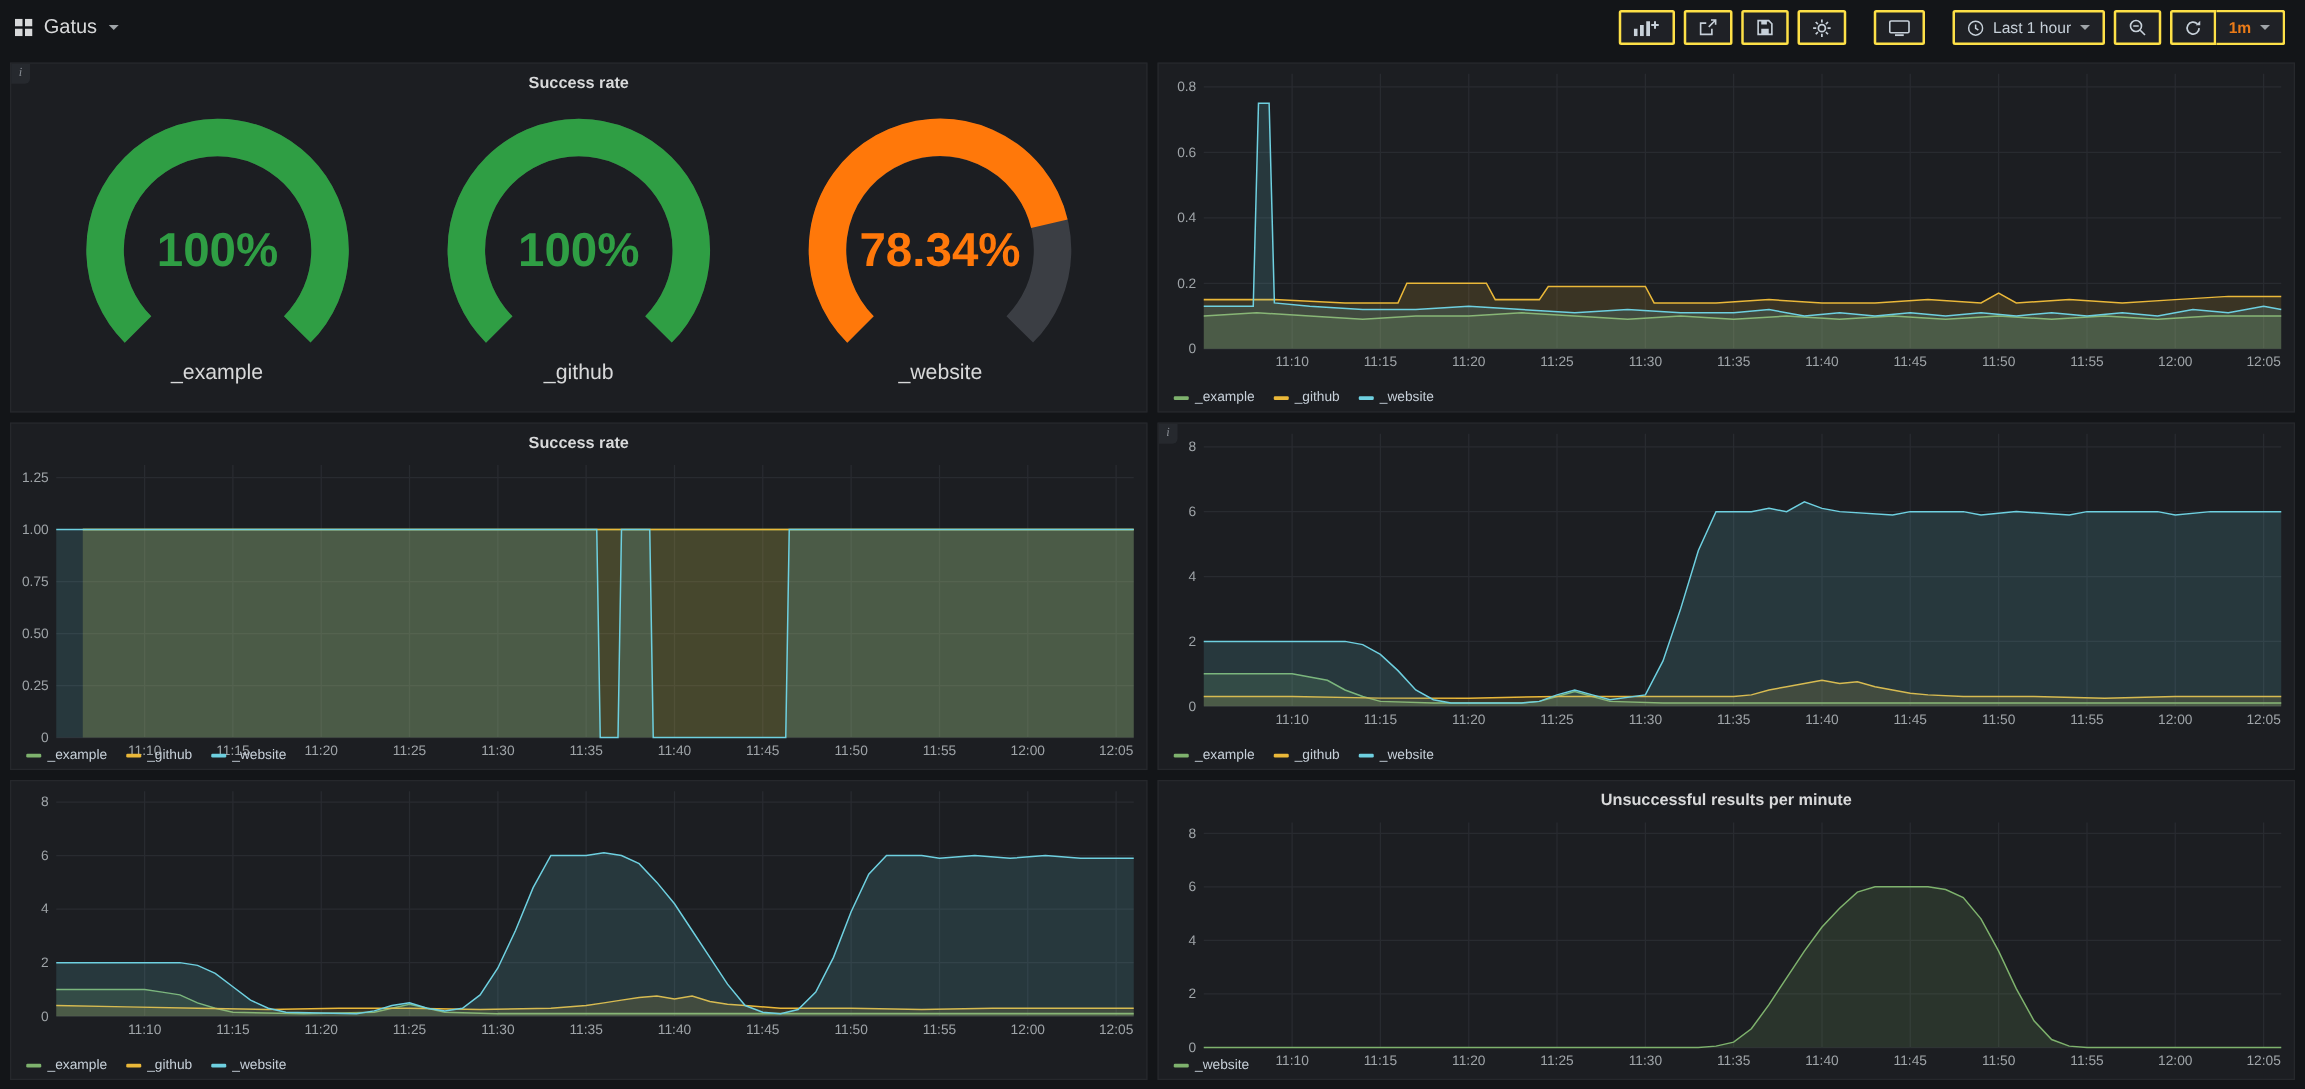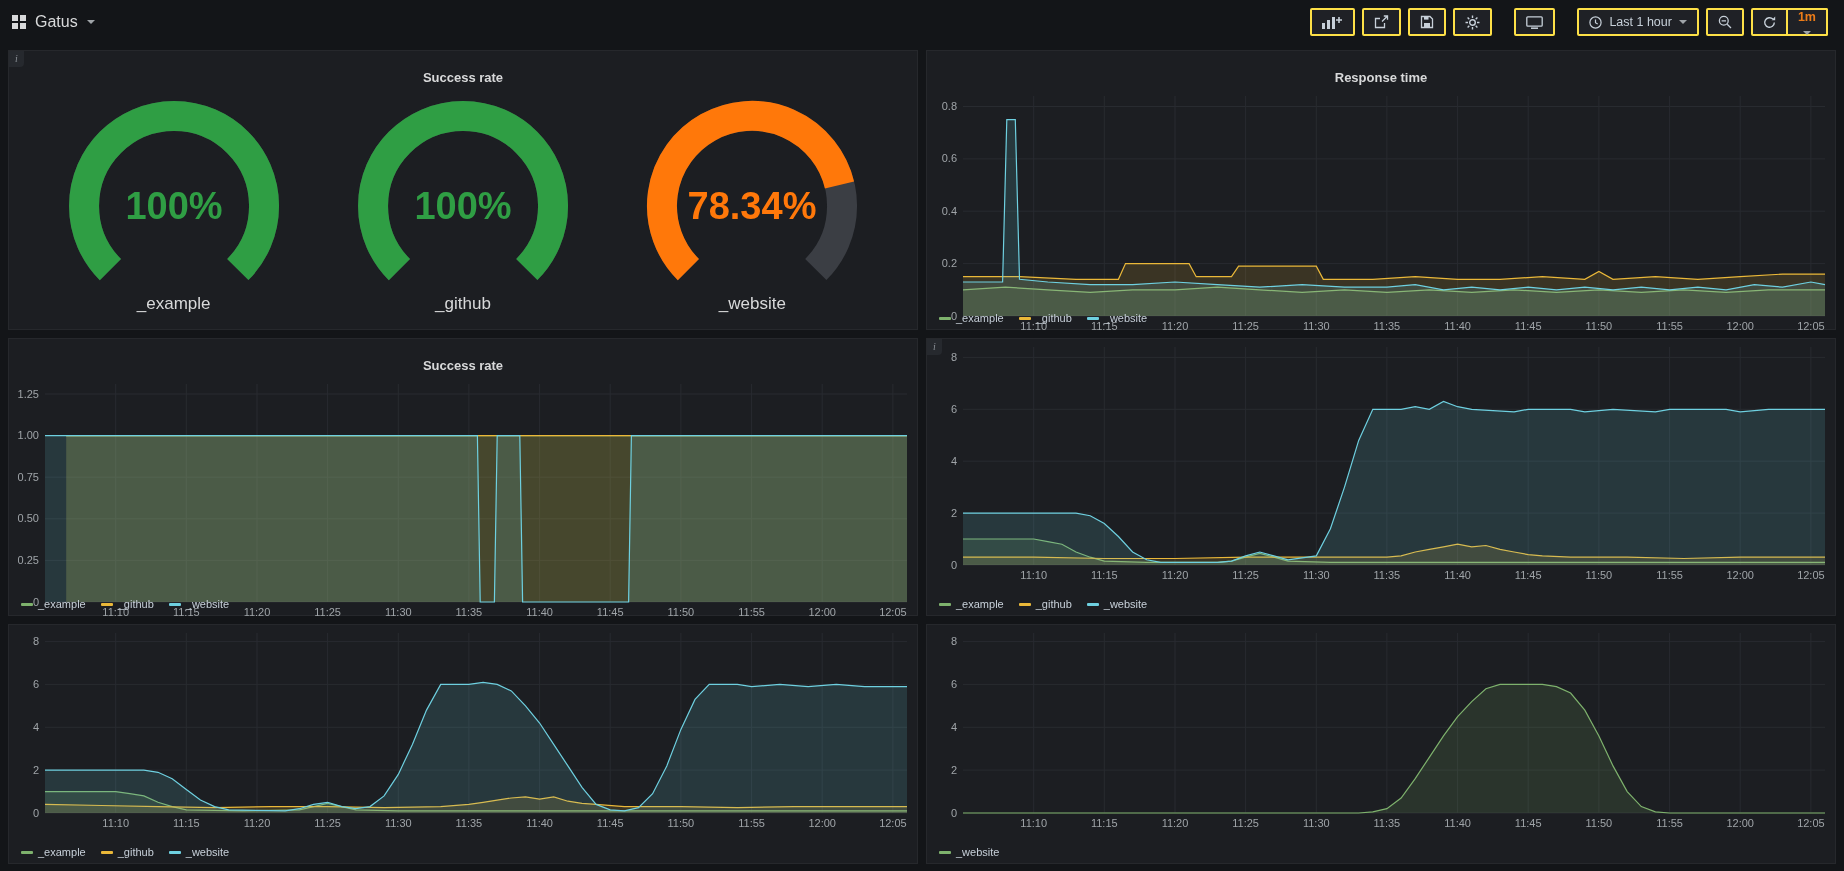--- a/index.html
+++ b/index.html
@@ -27,21 +27,21 @@
   .nav-right { display: flex; align-items: center; gap: 7px; }
   .navbtn {
     display: inline-flex; align-items: center; gap: 7px;
     height: 28px; padding: 0 10px;
     background: #1f2126; border: 2px solid #fde047; border-radius: 2px;
     color: #c7d0d9; font-size: 12.5px; cursor: pointer;
     font-family: "Liberation Sans", sans-serif;
   }
   .navbtn svg { display: block; }
   .btn-group { display: inline-flex; }
-  .btn-group .navbtn + .navbtn { border-left: none; border-radius: 0 2px 2px 0; flex-direction: column; }
+  .btn-group .navbtn + .navbtn { border-left: none; border-radius: 0 2px 2px 0; }
   .btn-group .navbtn:first-child { border-radius: 2px 0 0 2px; }
   .orange { color: #eb7b18; font-weight: 700; }
   .spacer { width: 8px; }
   
   .dashboard {
     display: grid;
     grid-template-columns: 1fr 1fr;
     grid-template-rows: 280px 278px 240px;
     gap: 8px;
     padding: 6px 8px 0 8px;
@@ -52,21 +52,20 @@
     position: relative;
     display: flex; flex-direction: column;
     min-height: 0;
   }
   .panel-title {
     text-align: center;
     font-size: 13px; font-weight: 600; color: #d8d9da;
     padding: 7px 0 3px 0;
     cursor: pointer;
     flex: 0 0 auto;
-    margin-top: 12px;
   }
   .info-corner {
     position: absolute; left: 0; top: 0; z-index: 2;
     font-size: 10px; font-style: italic;
     font-family: "Liberation Serif", serif;
     color: #8a8f96; background: #26292e;
     padding: 2px 6px 3px 6px;
     border-radius: 0 0 4px 0;
     cursor: pointer;
   }
@@ -201,21 +200,20 @@
         <path d="M71.4 171.6 A90 90 0 1 1 198.8 171.5" stroke="#3b3e44" stroke-width="30" fill="none"></path>
         <path d="M71.4 171.6 A90 90 0 1 1 222.5 87.0" stroke="#ff780a" stroke-width="30" fill="none"></path>
         <text class="gauge-value" x="135" y="121" text-anchor="middle" fill="#ff780a" font-size="38" font-weight="600">78.34%</text>
       </svg>
       <div class="gauge-label">_website</div>
     </div>
       </div>
   </section>
 
   <section class="panel">
-    <h2 class="panel-title">Response time</h2>
     <div class="chart">
         <svg width="908" height="246">
           <line class="grid" x1="36" x2="898" y1="228.0" y2="228.0"></line>
           <text class="tick" x="30" y="231.5" text-anchor="end">0</text>
           <line class="grid" x1="36" x2="898" y1="175.6" y2="175.6"></line>
           <text class="tick" x="30" y="179.1" text-anchor="end">0.2</text>
           <line class="grid" x1="36" x2="898" y1="123.2" y2="123.2"></line>
           <text class="tick" x="30" y="126.7" text-anchor="end">0.4</text>
           <line class="grid" x1="36" x2="898" y1="70.9" y2="70.9"></line>
           <text class="tick" x="30" y="74.4" text-anchor="end">0.6</text>
@@ -450,20 +448,21 @@
           <span>_github</span>
         </span>
         <span class="legend-item">
           <i style="background:#6ED0E0"></i>
           <span>_website</span>
         </span>
       </div>
   </section>
 
   <section class="panel">
+    <h2 class="panel-title">Unsuccessful results per minute</h2>
     <div class="chart">
         <svg width="908" height="206">
           <line class="grid" x1="36" x2="898" y1="188.0" y2="188.0"></line>
           <text class="tick" x="30" y="191.5" text-anchor="end">0</text>
           <line class="grid" x1="36" x2="898" y1="145.1" y2="145.1"></line>
           <text class="tick" x="30" y="148.6" text-anchor="end">2</text>
           <line class="grid" x1="36" x2="898" y1="102.3" y2="102.3"></line>
           <text class="tick" x="30" y="105.8" text-anchor="end">4</text>
           <line class="grid" x1="36" x2="898" y1="59.4" y2="59.4"></line>
           <text class="tick" x="30" y="62.9" text-anchor="end">6</text>

